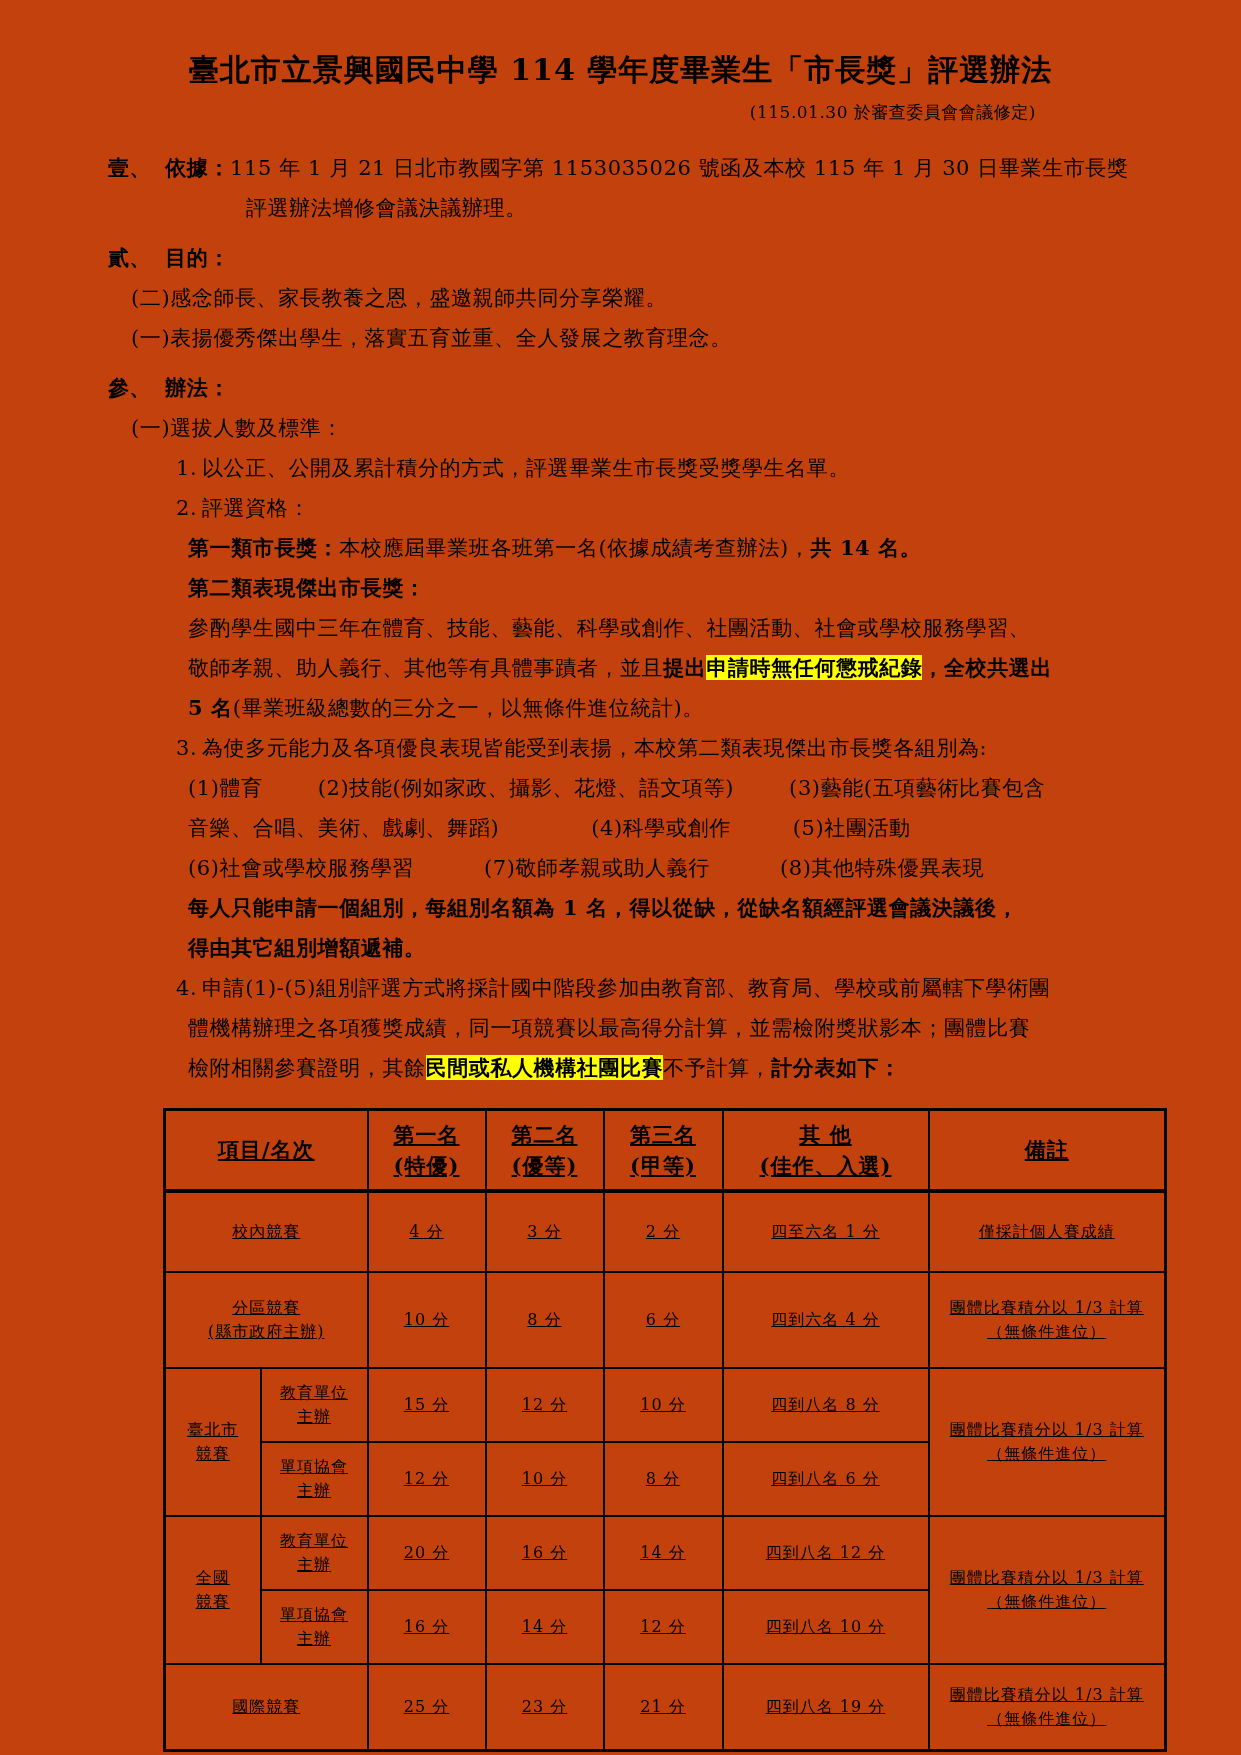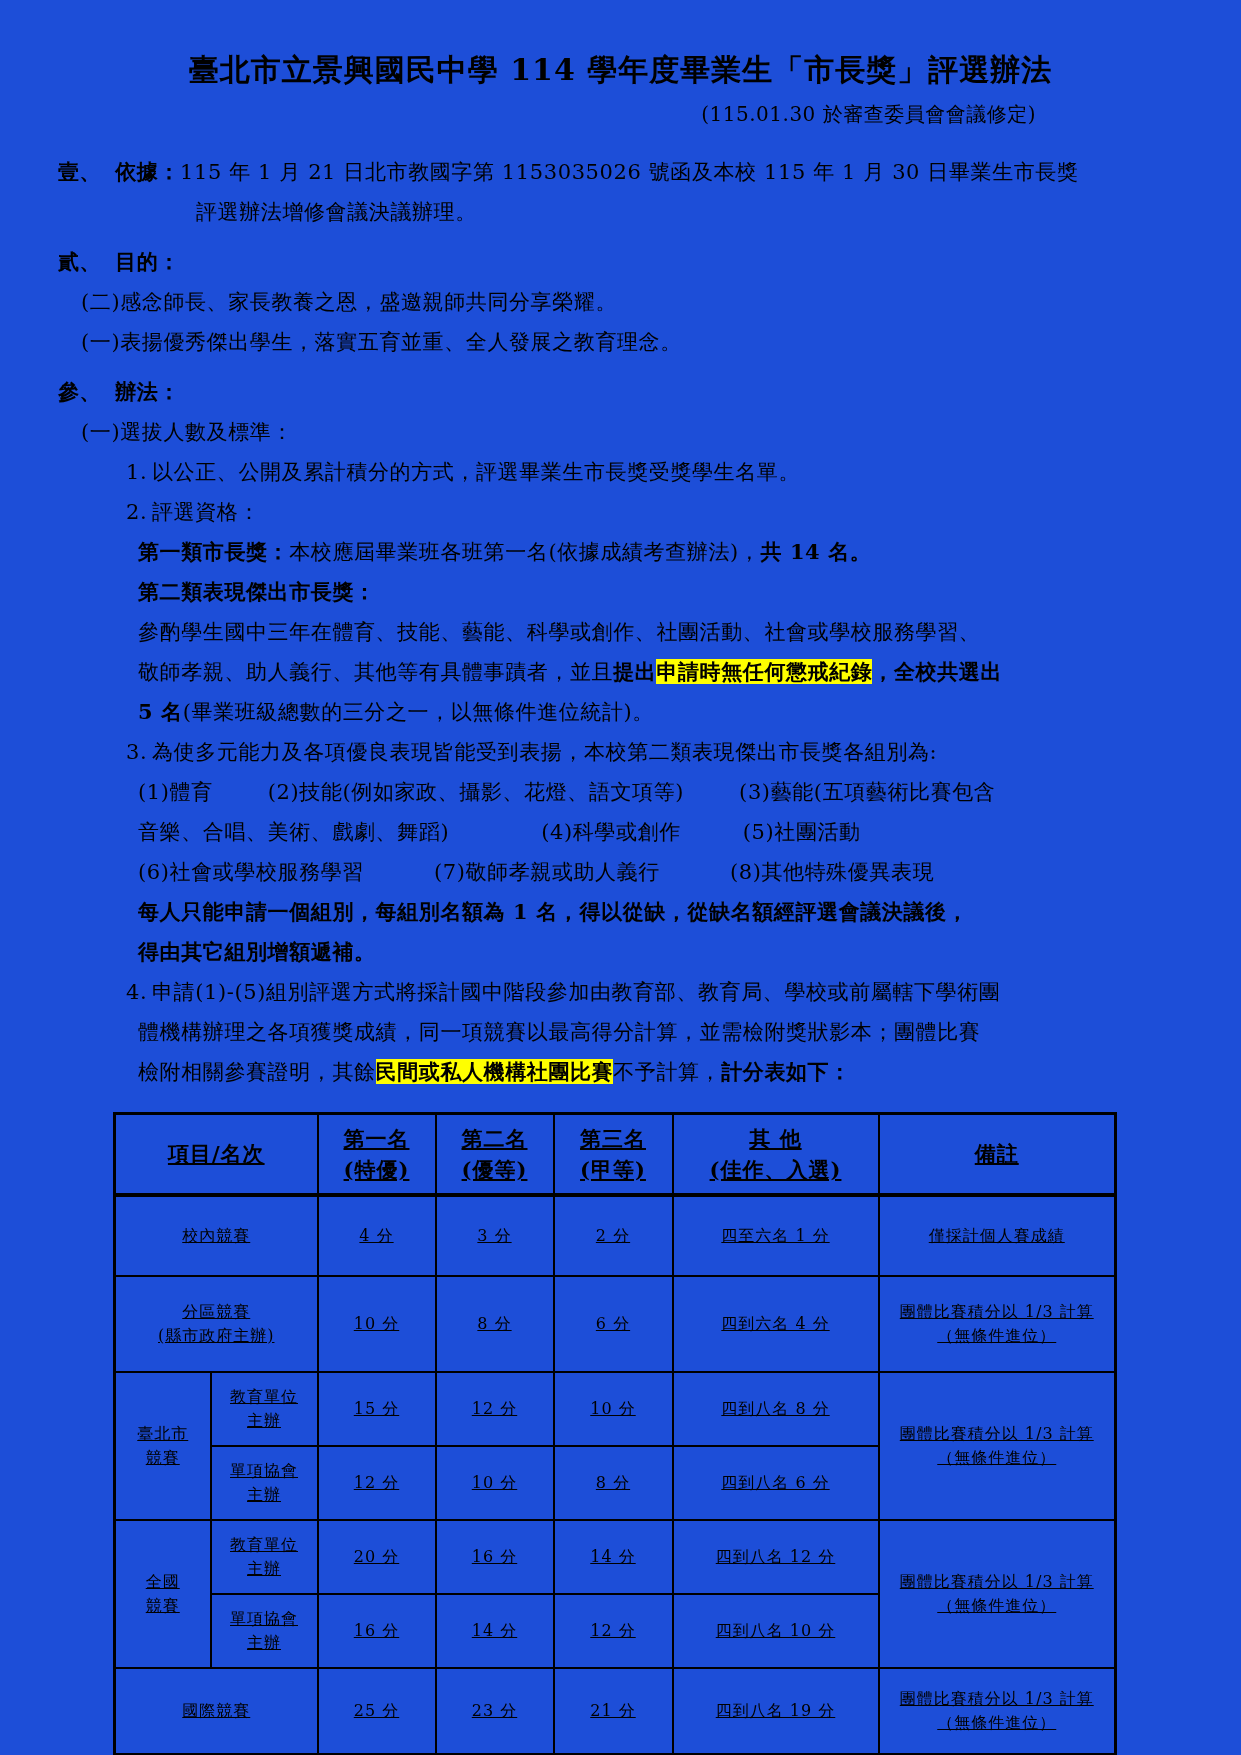--- a/index.html
+++ b/index.html
@@ -1,20 +1,20 @@
 <!DOCTYPE html>
 <html><head>
 <meta charset="utf-8">
 <style>
   html,body{margin:0;padding:0;background:#ffffff;}
   body{width:1241px;font-family:"DejaVu Serif", serif;color:#000;}
-  .page{position:relative;width:1241px;height:1755px;background:#1d4ed8;overflow:hidden;}
+  .page{position:relative;width:1241px;height:1755px;background:#c2410c;overflow:hidden;}
   .title{padding-top:50px;text-align:center;font-size:30px;font-weight:bold;letter-spacing:1px;white-space:nowrap;}
-  .revision{margin-top:10px;padding-right:205px;text-align:right;font-size:20px;letter-spacing:0.5px;}
-  .doc{padding-left:58px;padding-right:60px;font-size:21px;letter-spacing:0.6px;}
+  .revision{margin-top:10px;padding-right:205px;text-align:right;font-size:17px;letter-spacing:0.5px;}
+  .doc{padding-left:108px;padding-right:60px;font-size:21px;letter-spacing:0.6px;}
   .line{line-height:40px;white-space:nowrap;}
   .b{font-weight:bold;}
   .u{text-underline-offset:5px;text-decoration-thickness:1.5px;}
   .hl{background:#ffff00;font-weight:bold;}
   .sec-label{margin-right:14px;}
   .cont-s1{margin-left:138px;}
   .ind1{margin-left:23px;}
   .numline{margin-left:68px;position:relative;padding-left:26px;}
   .num{position:absolute;left:0;top:0;}
   .cont-num{margin-left:80px;}

